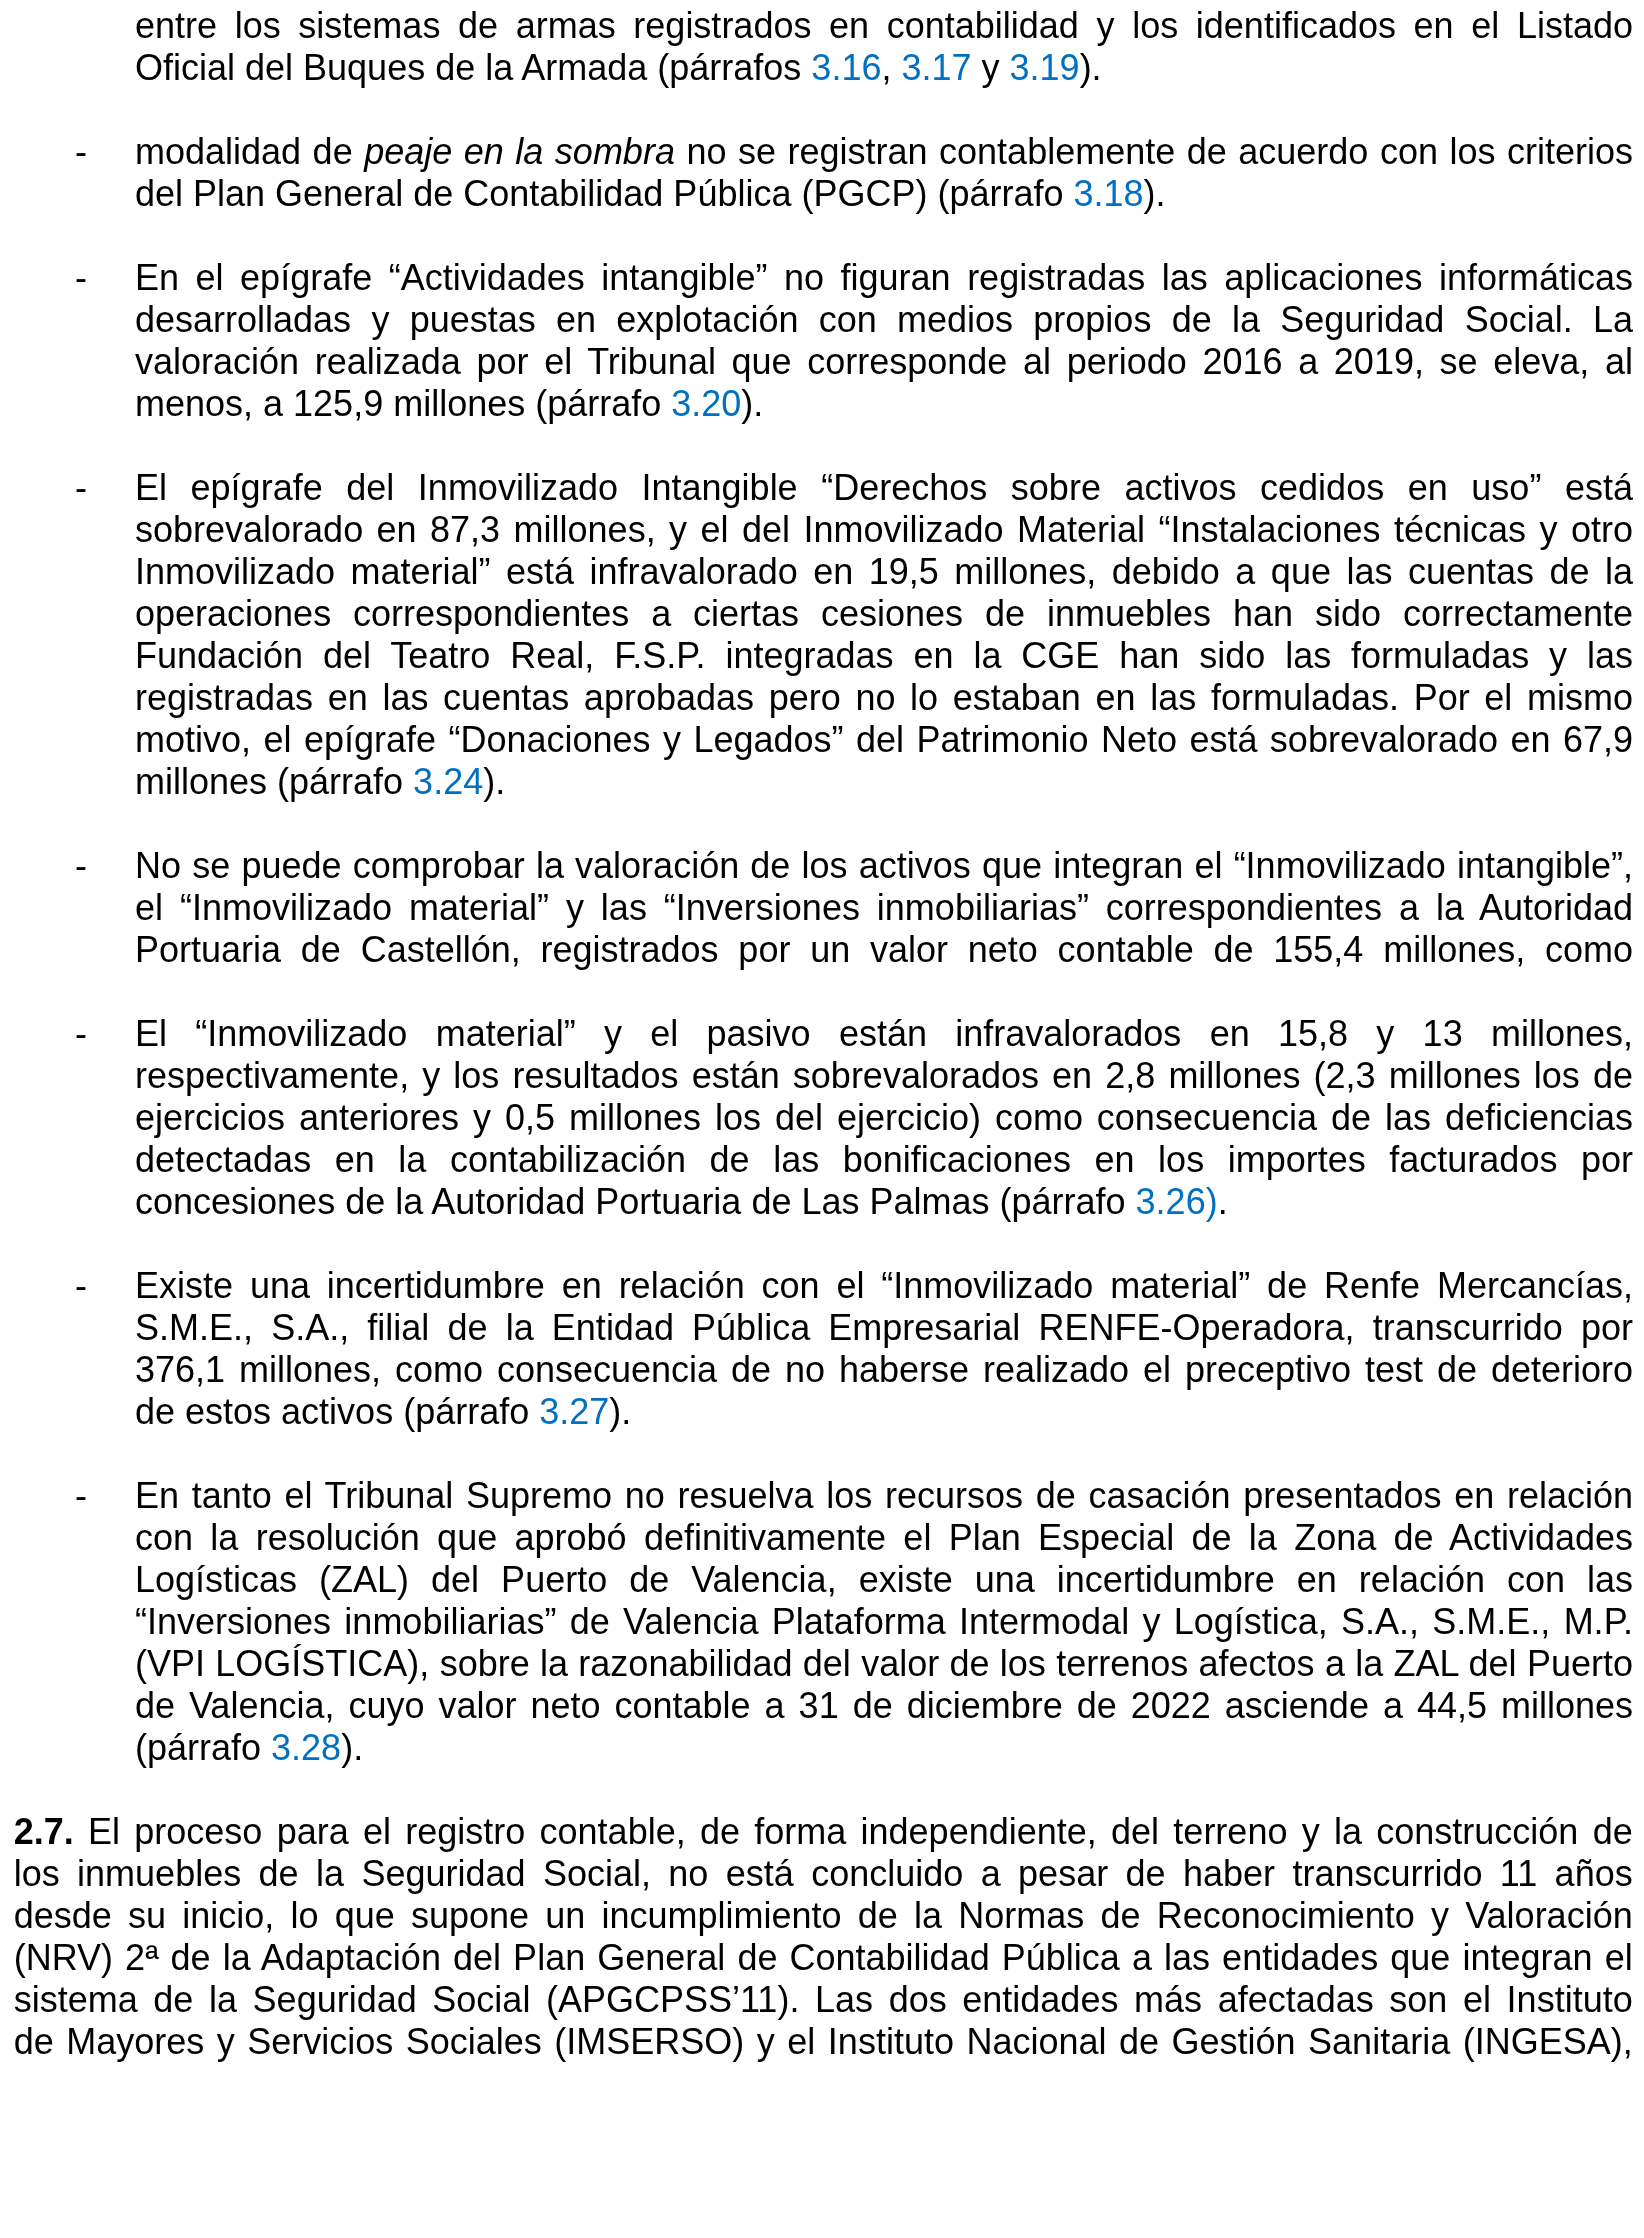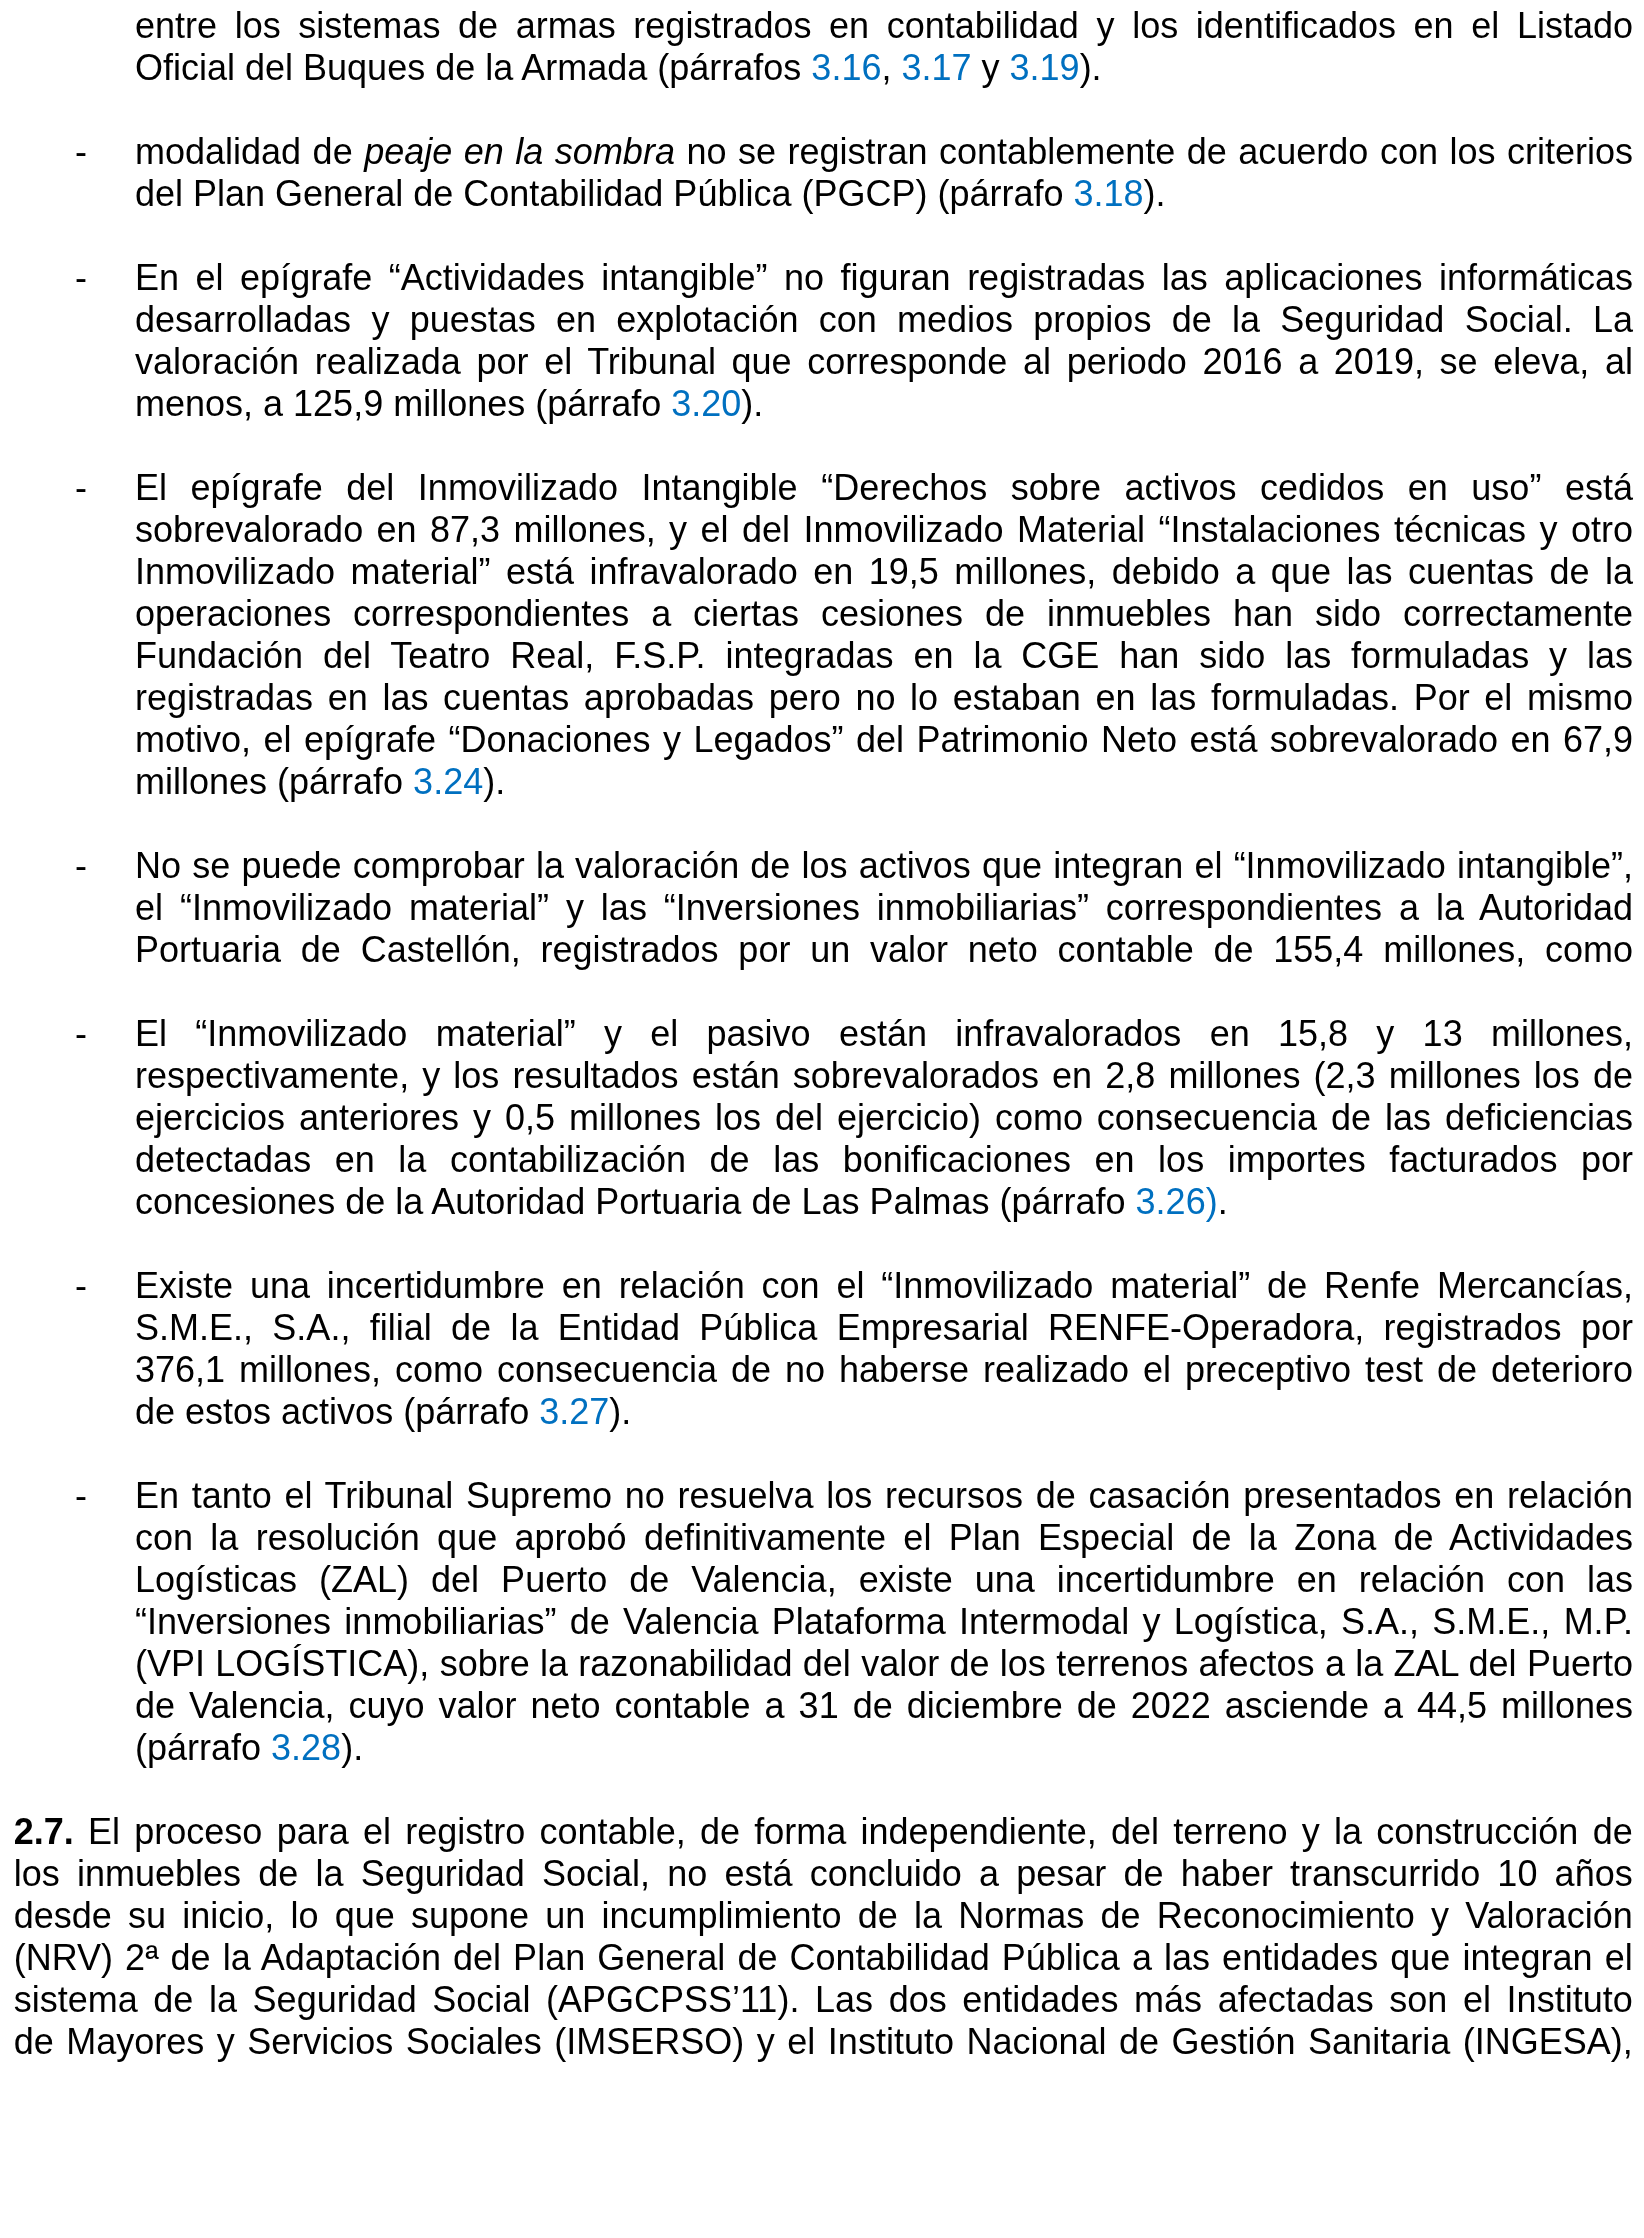--- a/index.html
+++ b/index.html
@@ -159,21 +159,21 @@
       <div class="line last">
         <span class="line-inner"><span class="seg-text">concesiones de la Autoridad Portuaria de Las Palmas (párrafo </span><a class="seg-link">3.26)</a><span class="seg-text">.</span></span>
       </div>
     </div>
     <div class="para bullet">
       <span class="dash">-</span>
       <div class="line">
         <span class="line-inner"><span class="seg-text">Existe una incertidumbre en relación con el “Inmovilizado material” de Renfe Mercancías,</span></span>
       </div>
       <div class="line">
-        <span class="line-inner"><span class="seg-text">S.M.E., S.A., filial de la Entidad Pública Empresarial RENFE-Operadora, registrados por</span></span>
+        <span class="line-inner"><span class="seg-text">S.M.E., S.A., filial de la Entidad Pública Empresarial RENFE-Operadora, transcurrido por</span></span>
       </div>
       <div class="line">
         <span class="line-inner"><span class="seg-text">376,1 millones, como consecuencia de no haberse realizado el preceptivo test de deterioro</span></span>
       </div>
       <div class="line last">
         <span class="line-inner"><span class="seg-text">de estos activos (párrafo </span><a class="seg-link">3.27</a><span class="seg-text">).</span></span>
       </div>
     </div>
     <div class="para bullet">
       <span class="dash">-</span>
@@ -197,21 +197,21 @@
       </div>
       <div class="line last">
         <span class="line-inner"><span class="seg-text">(párrafo </span><a class="seg-link">3.28</a><span class="seg-text">).</span></span>
       </div>
     </div>
     <div class="para numbered">
       <div class="line">
         <span class="line-inner"><span class="seg-bold">2.7.</span><span class="seg-text"> El proceso para el registro contable, de forma independiente, del terreno y la construcción de</span></span>
       </div>
       <div class="line">
-        <span class="line-inner"><span class="seg-text">los inmuebles de la Seguridad Social, no está concluido a pesar de haber transcurrido 10 años</span></span>
+        <span class="line-inner"><span class="seg-text">los inmuebles de la Seguridad Social, no está concluido a pesar de haber transcurrido 11 años</span></span>
       </div>
       <div class="line">
         <span class="line-inner"><span class="seg-text">desde su inicio, lo que supone un incumplimiento de la Normas de Reconocimiento y Valoración</span></span>
       </div>
       <div class="line">
         <span class="line-inner"><span class="seg-text">(NRV) 2ª de la Adaptación del Plan General de Contabilidad Pública a las entidades que integran el</span></span>
       </div>
       <div class="line">
         <span class="line-inner"><span class="seg-text">sistema de la Seguridad Social (APGCPSS’11). Las dos entidades más afectadas son el Instituto</span></span>
       </div>

